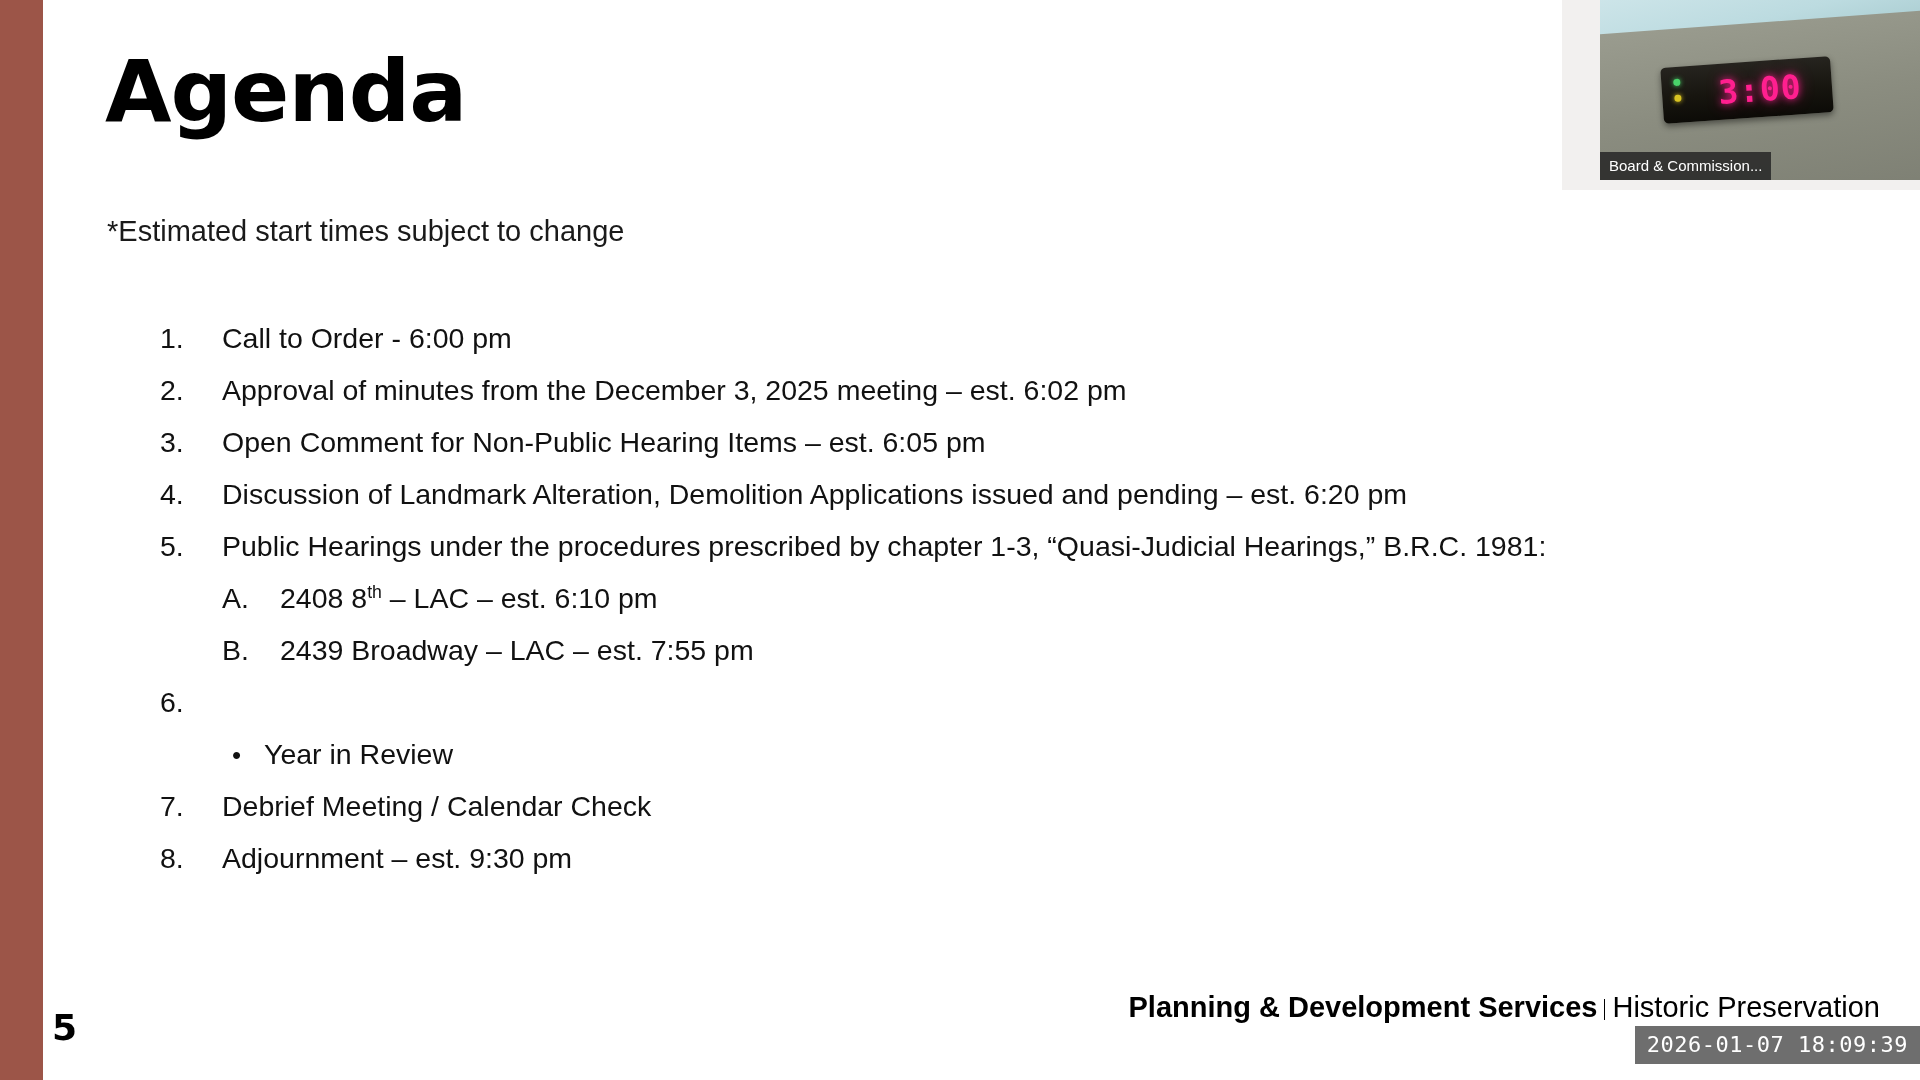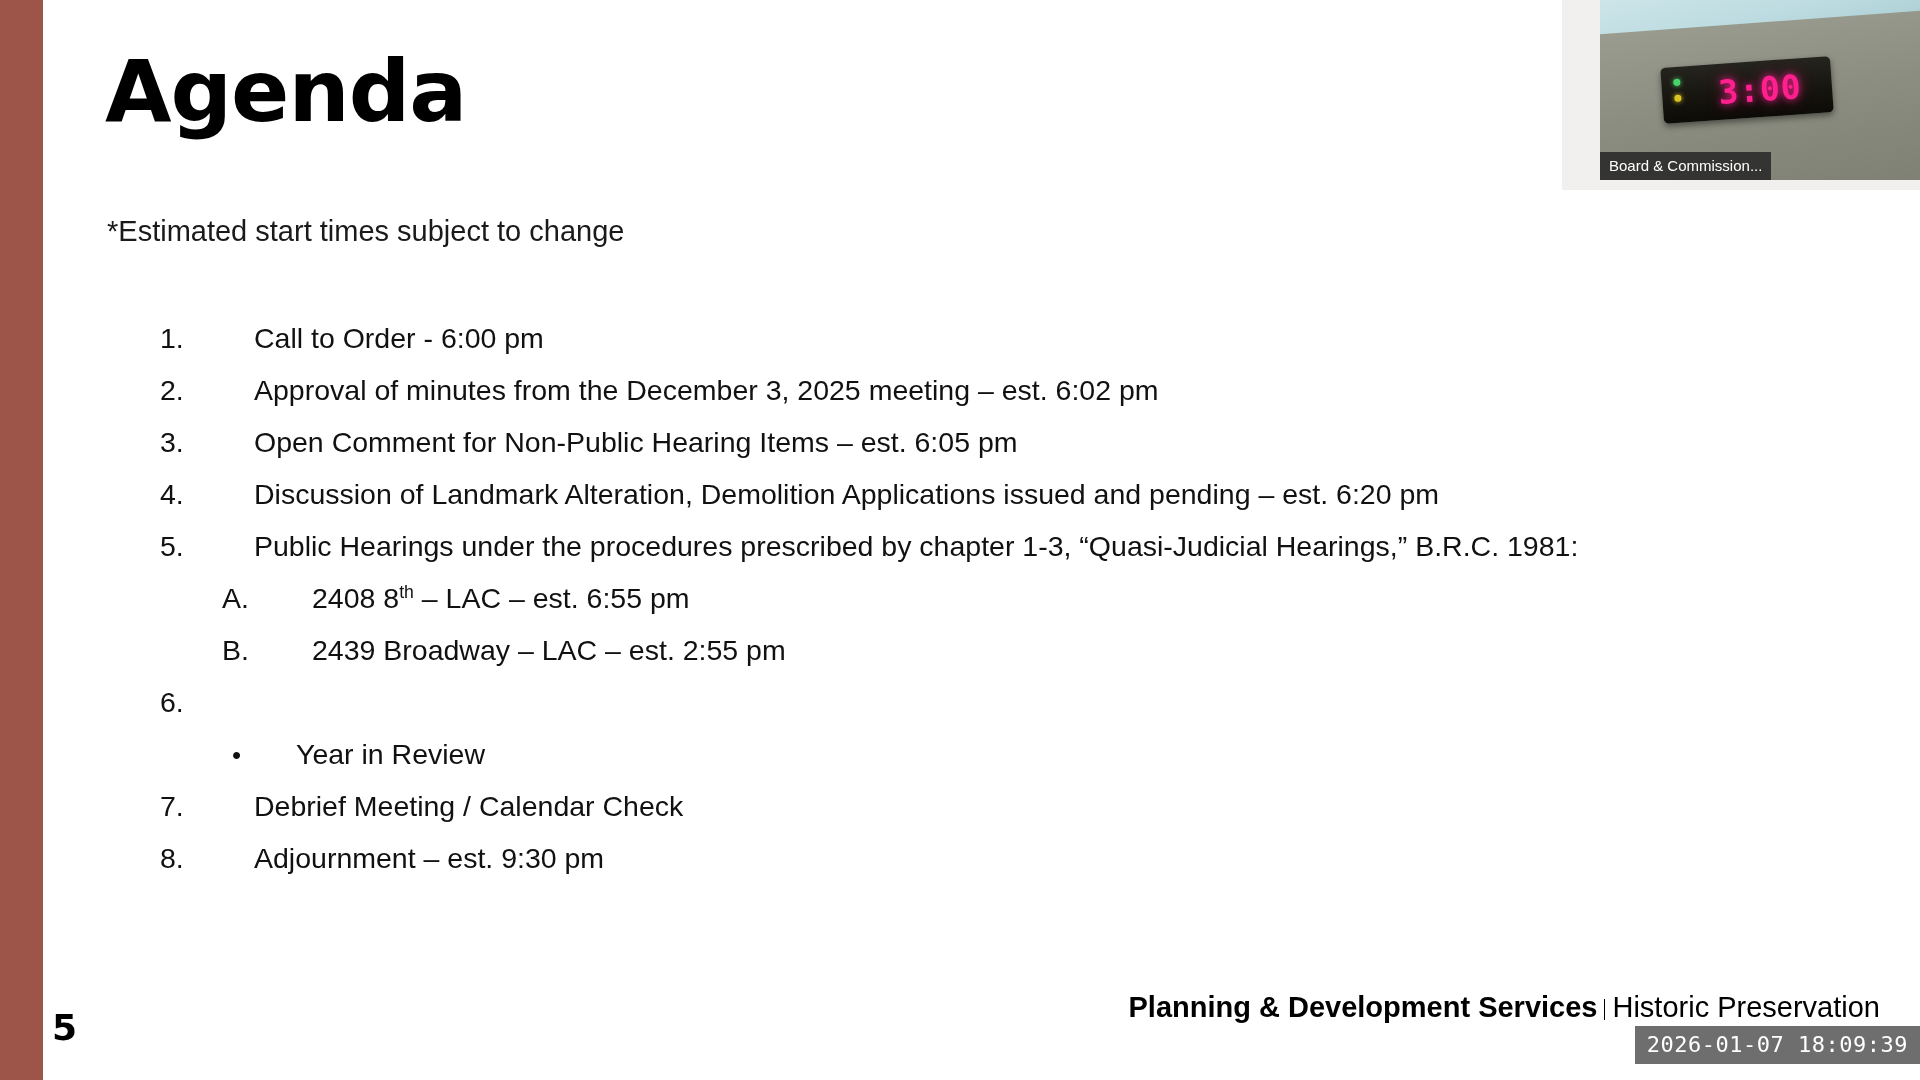--- a/index.html
+++ b/index.html
@@ -72,21 +72,20 @@
     color: #111111;
     height: 52px;
   }
   .item .marker {
     width: 62px;
     flex: 0 0 62px;
     color: #111111;
   }
   .item .text {
     white-space: nowrap;
-    margin-left: 32px;
   }
 
   
   .item.level2 {
     padding-left: 62px;
   }
   .item.level2 .marker {
     width: 58px;
     flex: 0 0 58px;
   }
@@ -294,26 +293,26 @@
       <span class="text">Discussion of Landmark Alteration, Demolition Applications issued and pending – est. 6:20 pm</span>
     </div>
 
     <div class="item">
       <span class="marker">5.</span>
       <span class="text">Public Hearings under the procedures prescribed by chapter 1-3, “Quasi-Judicial Hearings,” B.R.C. 1981:</span>
     </div>
 
     <div class="item level2">
       <span class="marker">A.</span>
-      <span class="text"><span>2408 8</span><sup class="ord">th</sup><span> – LAC – est. 6:55 pm</span></span>
+      <span class="text"><span>2408 8</span><sup class="ord">th</sup><span> – LAC – est. 6:10 pm</span></span>
     </div>
 
     <div class="item level2">
       <span class="marker">B.</span>
-      <span class="text">2439 Broadway – LAC – est. 2:55 pm</span>
+      <span class="text">2439 Broadway – LAC – est. 7:55 pm</span>
     </div>
 
     <div class="item">
       <span class="marker">6.</span>
     </div>
 
     <div class="item bullet">
       <span class="marker">•</span>
       <span class="text">Year in Review</span>
     </div>

